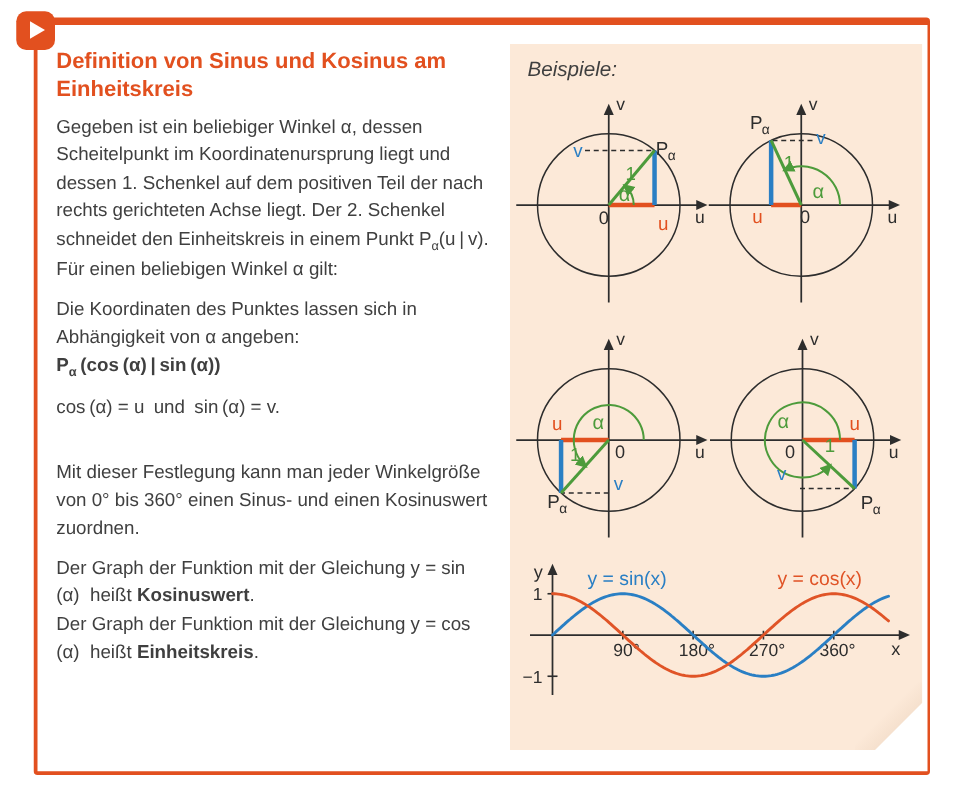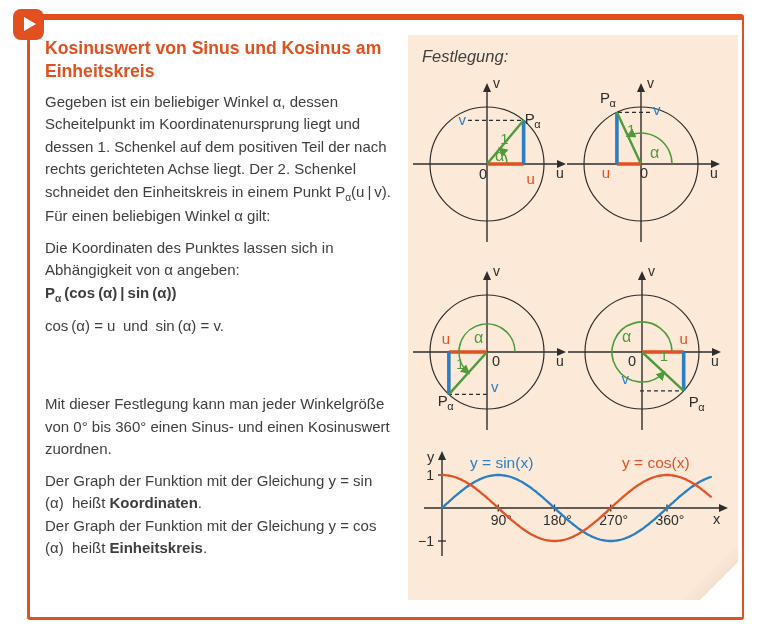--- a/index.html
+++ b/index.html
@@ -15,21 +15,21 @@
   .play{
     position:absolute;left:13px;top:9px;width:31px;height:31px;background:#e2501f;border-radius:8px;
   }
   .play .tri{
     position:absolute;left:11px;top:8px;width:0;height:0;
     border-left:12px solid #ffffff;border-top:7.5px solid transparent;border-bottom:7.5px solid transparent;
   }
   .col{position:absolute;left:45px;top:37px;width:352px}
   .title{margin:0 0 7px 0;font-size:17.6px;line-height:1.33;font-weight:bold;color:#e2501f}
   .col p{margin:0 0 9px 0;font-size:15px;line-height:1.5}
-  .col p.gap{margin-top:56px}
+  .col p.gap{margin-top:30px}
   .col sub{font-size:0.68em}
   .panel{
     position:absolute;left:408px;top:35px;width:330px;height:565px;background:#fce9d8;
     clip-path:polygon(0 0,100% 0,100% 527px,292px 100%,0 100%);
   }
   .fold{
     position:absolute;right:0;bottom:0;width:54px;height:54px;
     background:linear-gradient(315deg,rgba(160,112,72,0.20) 0%,rgba(160,112,72,0) 55%);
   }
   .bsp{position:absolute;left:14px;top:12px;font-style:italic;font-size:16.5px;color:#3f3f3f}
@@ -39,31 +39,31 @@
 </head>
 <body>
 
 <div class="frame"></div>
 
 <div class="play">
   <div class="tri"></div>
 </div>
 
 <div class="col">
-  <h1 class="title">Kosinuswert von Sinus und Kosinus am Einheitskreis</h1>
+  <h1 class="title">Definition von Sinus und Kosinus am Einheitskreis</h1>
   <p>Gegeben ist ein beliebiger Winkel α, dessen Scheitelpunkt im Koordinaten­ursprung liegt und dessen 1.&nbsp;Schenkel auf dem positiven Teil der nach rechts gerichteten Achse liegt. Der 2.&nbsp;Schenkel schneidet den Einheitskreis in einem Punkt P<sub>α</sub>(u | v). Für einen beliebigen Winkel α gilt:</p>
   <p>Die Koordinaten des Punktes lassen sich in Abhängigkeit von α angeben:<br><b>P<sub>α</sub> (cos (α) | sin (α))</b></p>
   <p>cos (α) = u und sin (α) = v.</p>
   <p class="gap">Mit dieser Festlegung kann man jeder Winkelgröße von 0° bis 360° einen Sinus- und einen Kosinuswert zuordnen.</p>
-  <p style="margin-bottom:0">Der Graph der Funktion mit der Gleichung y = sin (α)&nbsp; heißt <b>Koordinaten</b>.</p>
+  <p style="margin-bottom:0">Der Graph der Funktion mit der Gleichung y = sin (α)&nbsp; heißt <b>Kosinuswert</b>.</p>
   <p>Der Graph der Funktion mit der Gleichung y = cos (α)&nbsp; heißt <b>Einheitskreis</b>.</p>
 </div>
 
 <div class="panel">
-  <div class="bsp">Festlegung:</div>
+  <div class="bsp">Beispiele:</div>
   <div class="fold"></div>
 <svg viewBox="0 0 168 190" style="position: absolute; left: -1px; top: 39px; width: 168px; height: 190px; overflow: visible;">
       <defs>
         <marker id="arw0" markerWidth="7" markerHeight="7" refX="4.5" refY="3" orient="auto">
           <path d="M0,0 L6,3 L0,6 Z" fill="#4d9b3b"></path>
         </marker>
       </defs>
       <circle cx="80" cy="90" r="57" fill="none" stroke="#2d2d2d" stroke-width="1.2"></circle>
       <line x1="6" y1="90" x2="152" y2="90" stroke="#2d2d2d" stroke-width="1.4"></line>
       <path d="M159,90 L150,86 L150,94 Z" fill="#2d2d2d"></path>

